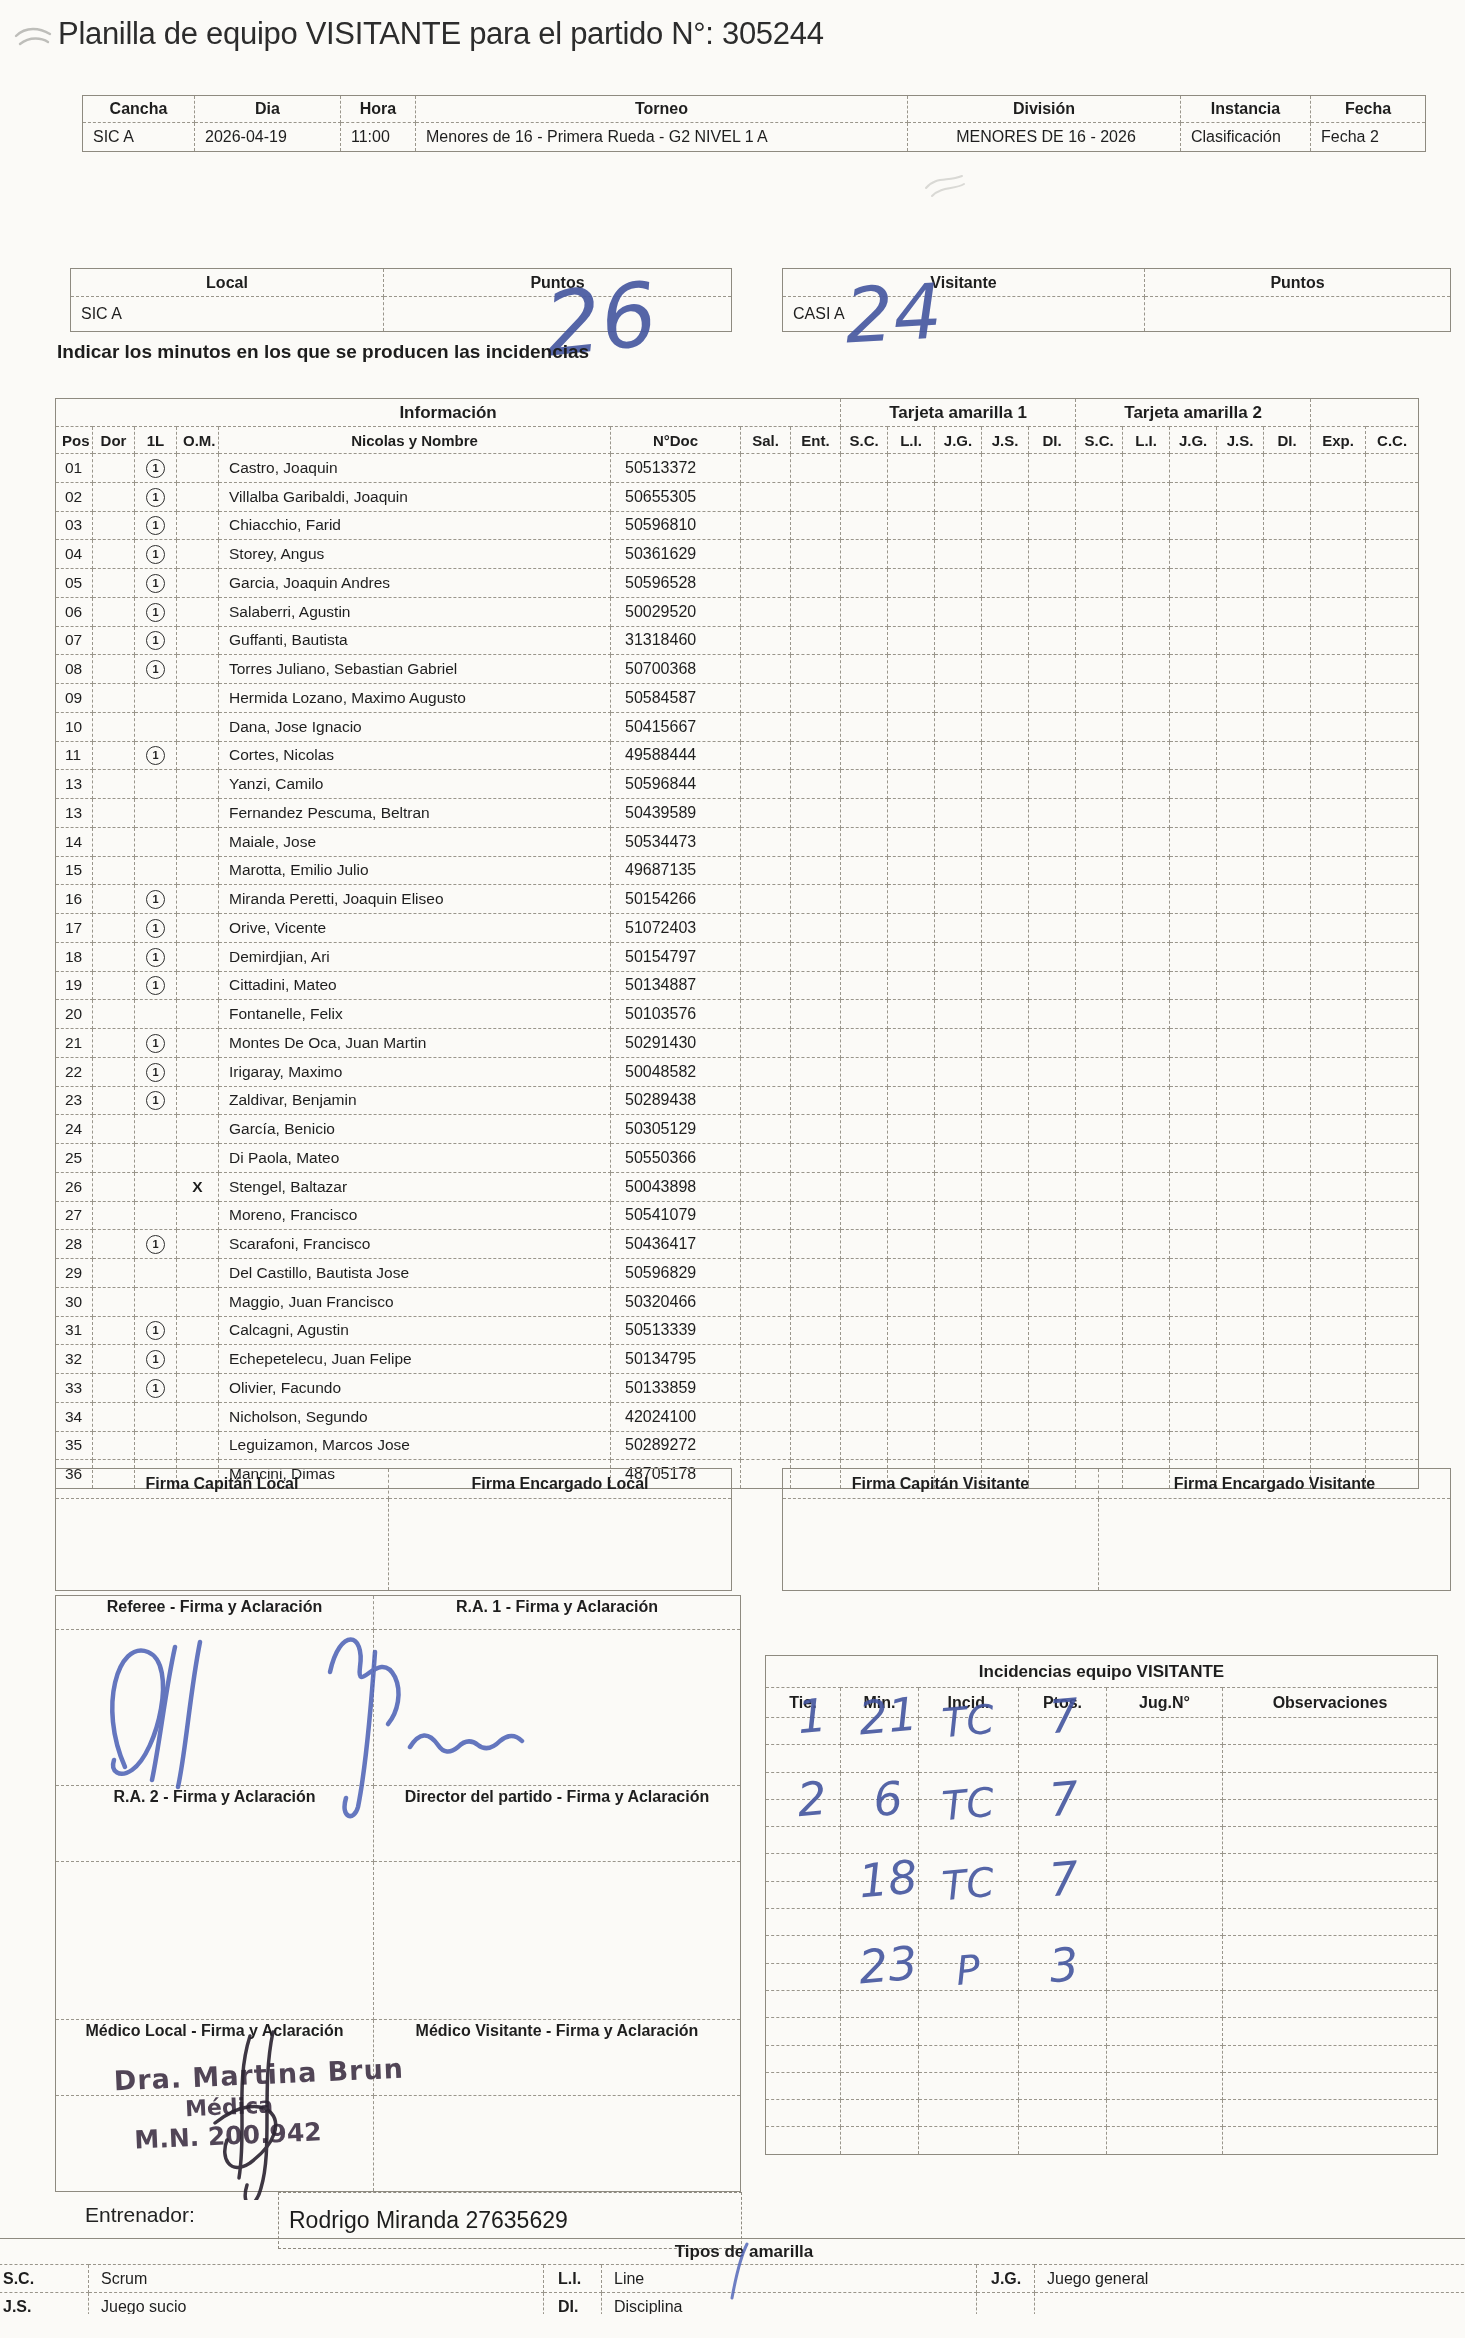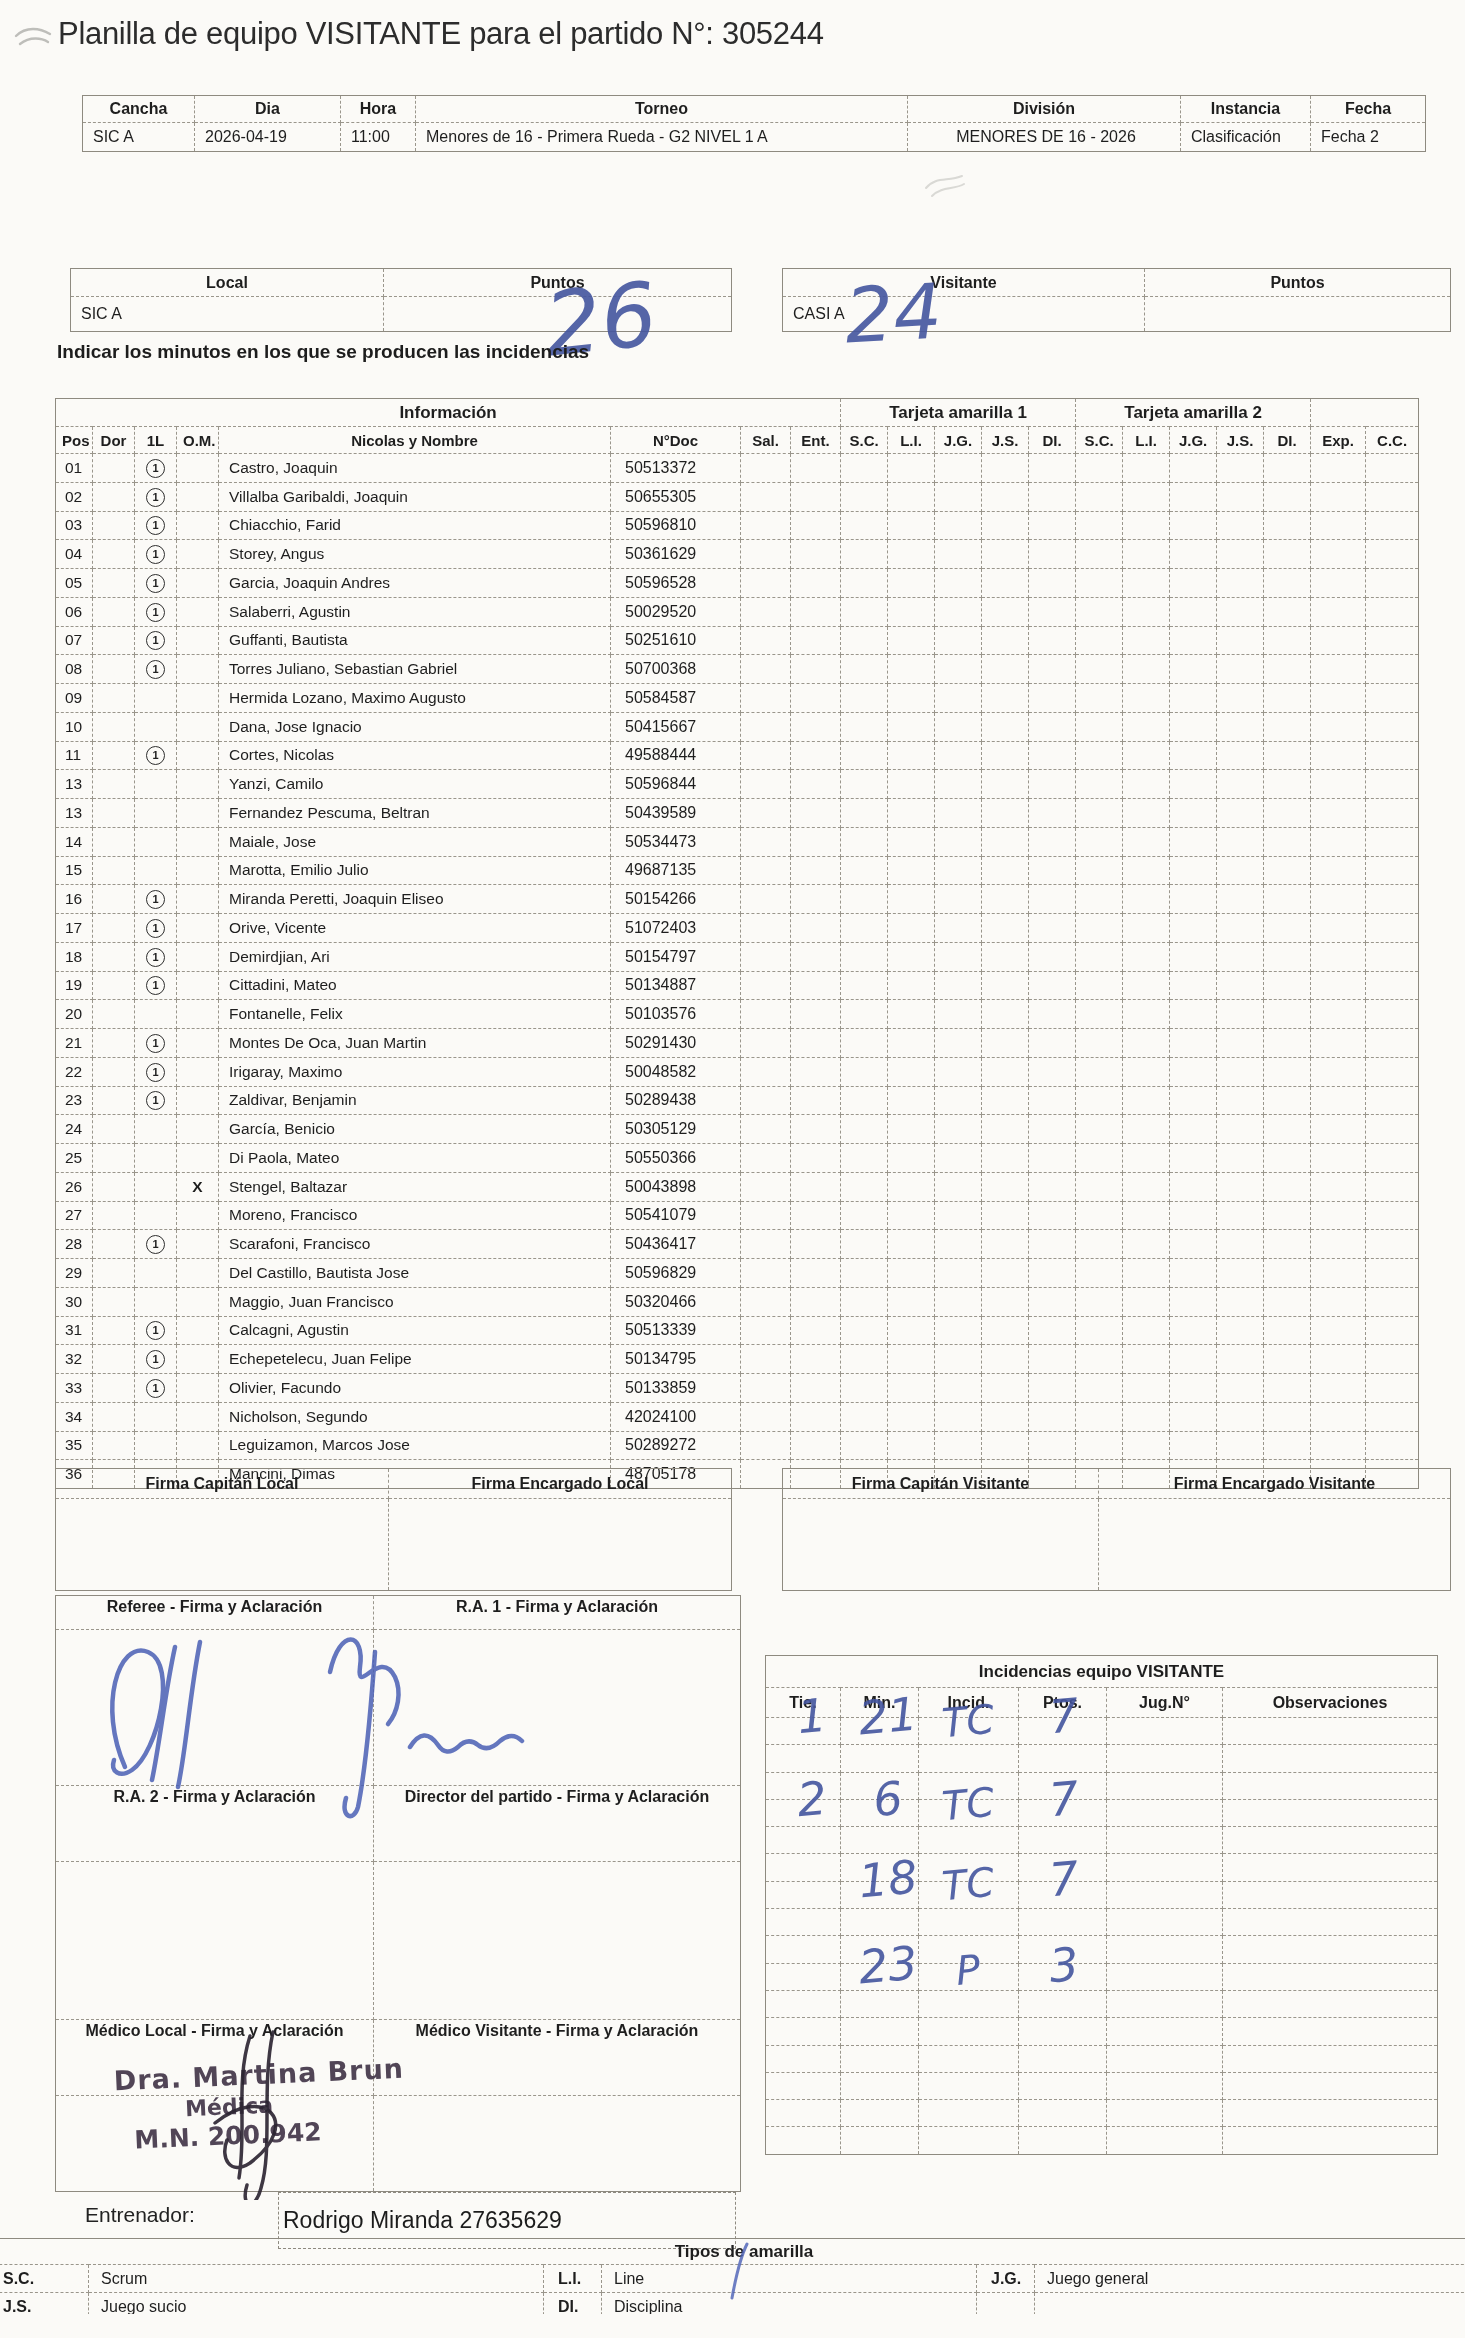--- a/index.html
+++ b/index.html
@@ -45,21 +45,21 @@
   }
   .hw-cell{width:80px;text-align:center;position:absolute;transform:rotate(-5deg);}
   .stamp{
     font-family:"DejaVu Sans",sans-serif;font-weight:bold;color:#483c4e;
     transform:rotate(-2.5deg);line-height:1.25;pointer-events:none;opacity:.95;
   }
   svg.sig{pointer-events:none;}
   
   .ent-box{
     border:1.5px dashed #8e8a80;display:flex;align-items:center;
-    font-size:23px;color:#1c1c1c;padding-left:4px;background:transparent;
+    font-size:23px;color:#1c1c1c;padding-left:10px;background:transparent;
   }
 </style>
 </head>
 <body>
 
 <svg class="abs sig" style="left:12px;top:22px;" width="46" height="30">
   <path d="M4,14 C14,4 28,6 38,12 M8,22 C18,14 30,16 36,20" stroke="#8c8c88" stroke-width="2.4" fill="none" opacity=".55" stroke-linecap="round"></path>
 </svg>
 
 <div class="abs doc-title" style="left:58px;top:16px;">Planilla de equipo VISITANTE para el partido N°: 305244</div>
@@ -324,21 +324,21 @@
         <td></td>
         <td></td>
         <td></td>
       </tr>
       <tr>
         <td class="pos">07</td>
         <td class="ctr"></td>
         <td class="ctr"><span class="circ">1</span></td>
         <td class="ctr"></td>
         <td class="name">Guffanti, Bautista</td>
-        <td class="doc">50251610</td>
+        <td class="doc">31318460</td>
         <td></td>
         <td></td>
         <td></td>
         <td></td>
         <td></td>
         <td></td>
         <td></td>
         <td></td>
         <td></td>
         <td></td>

